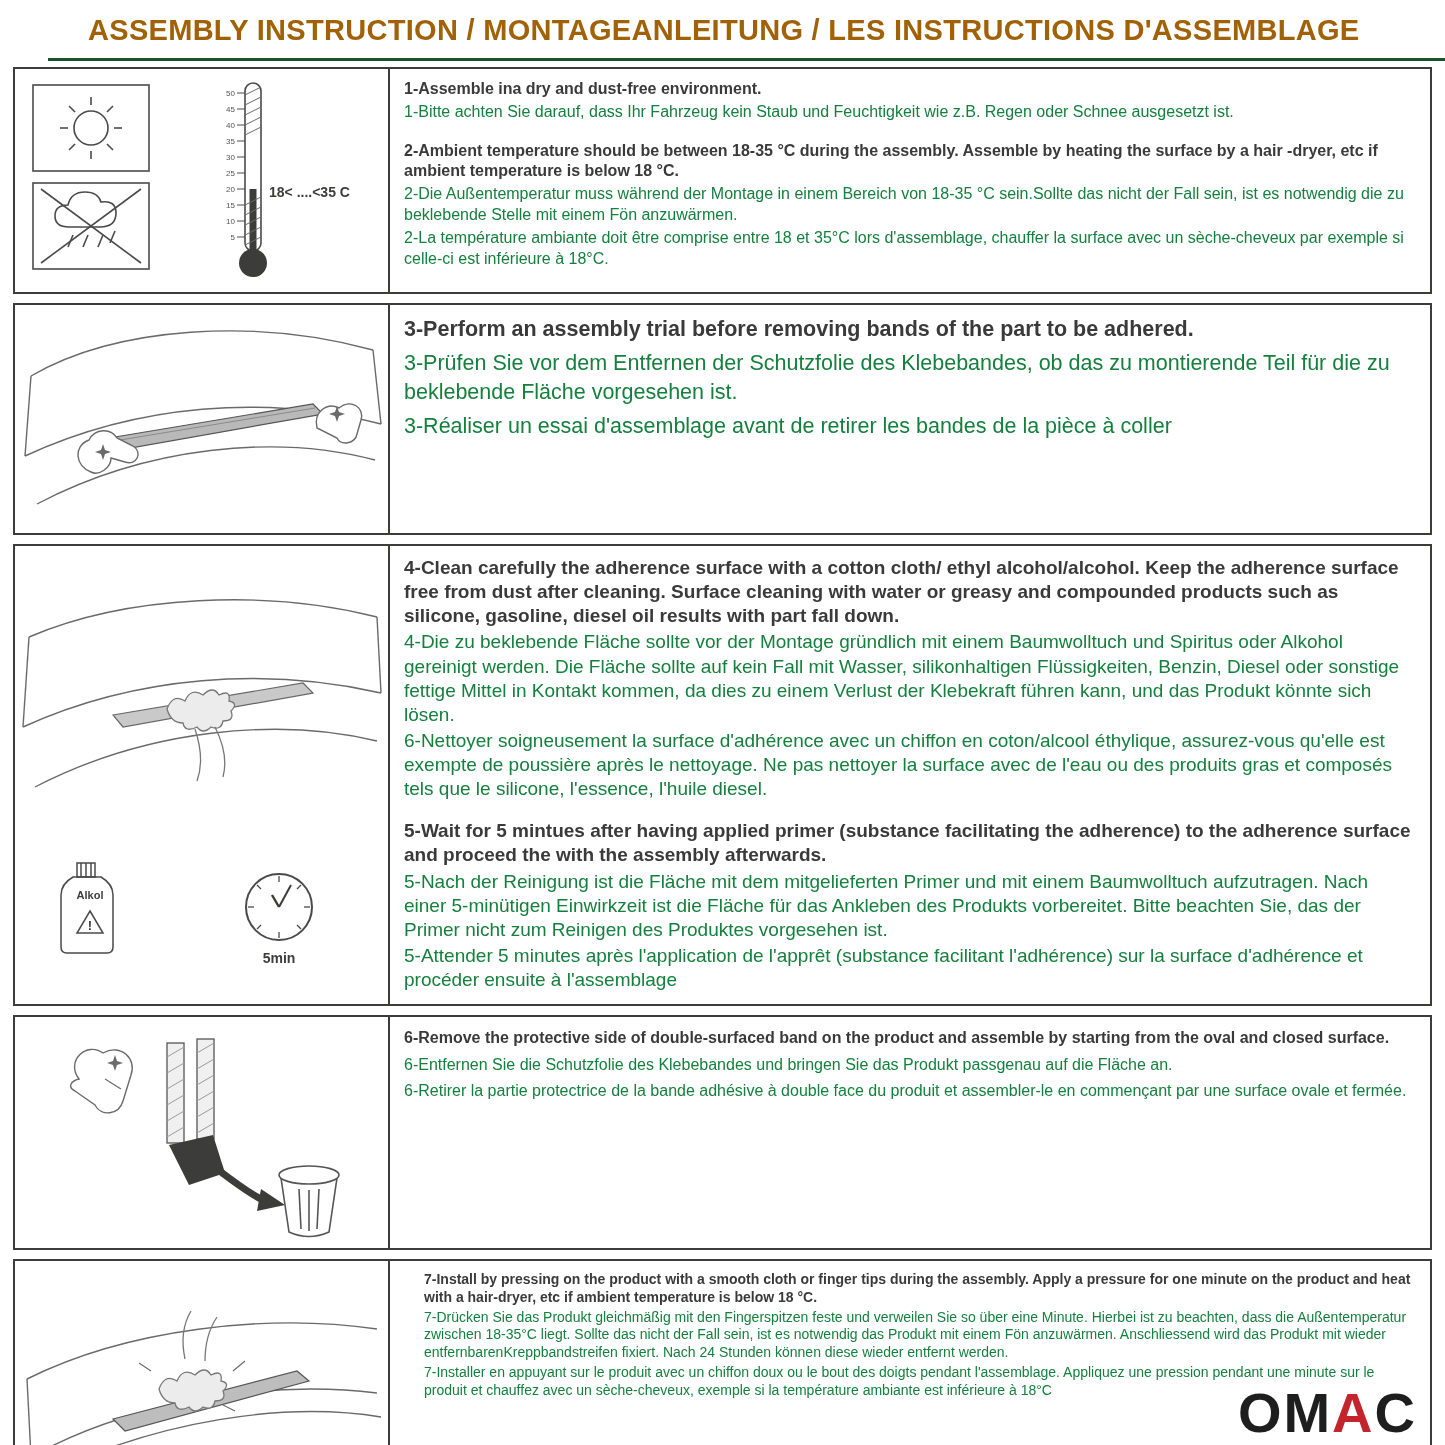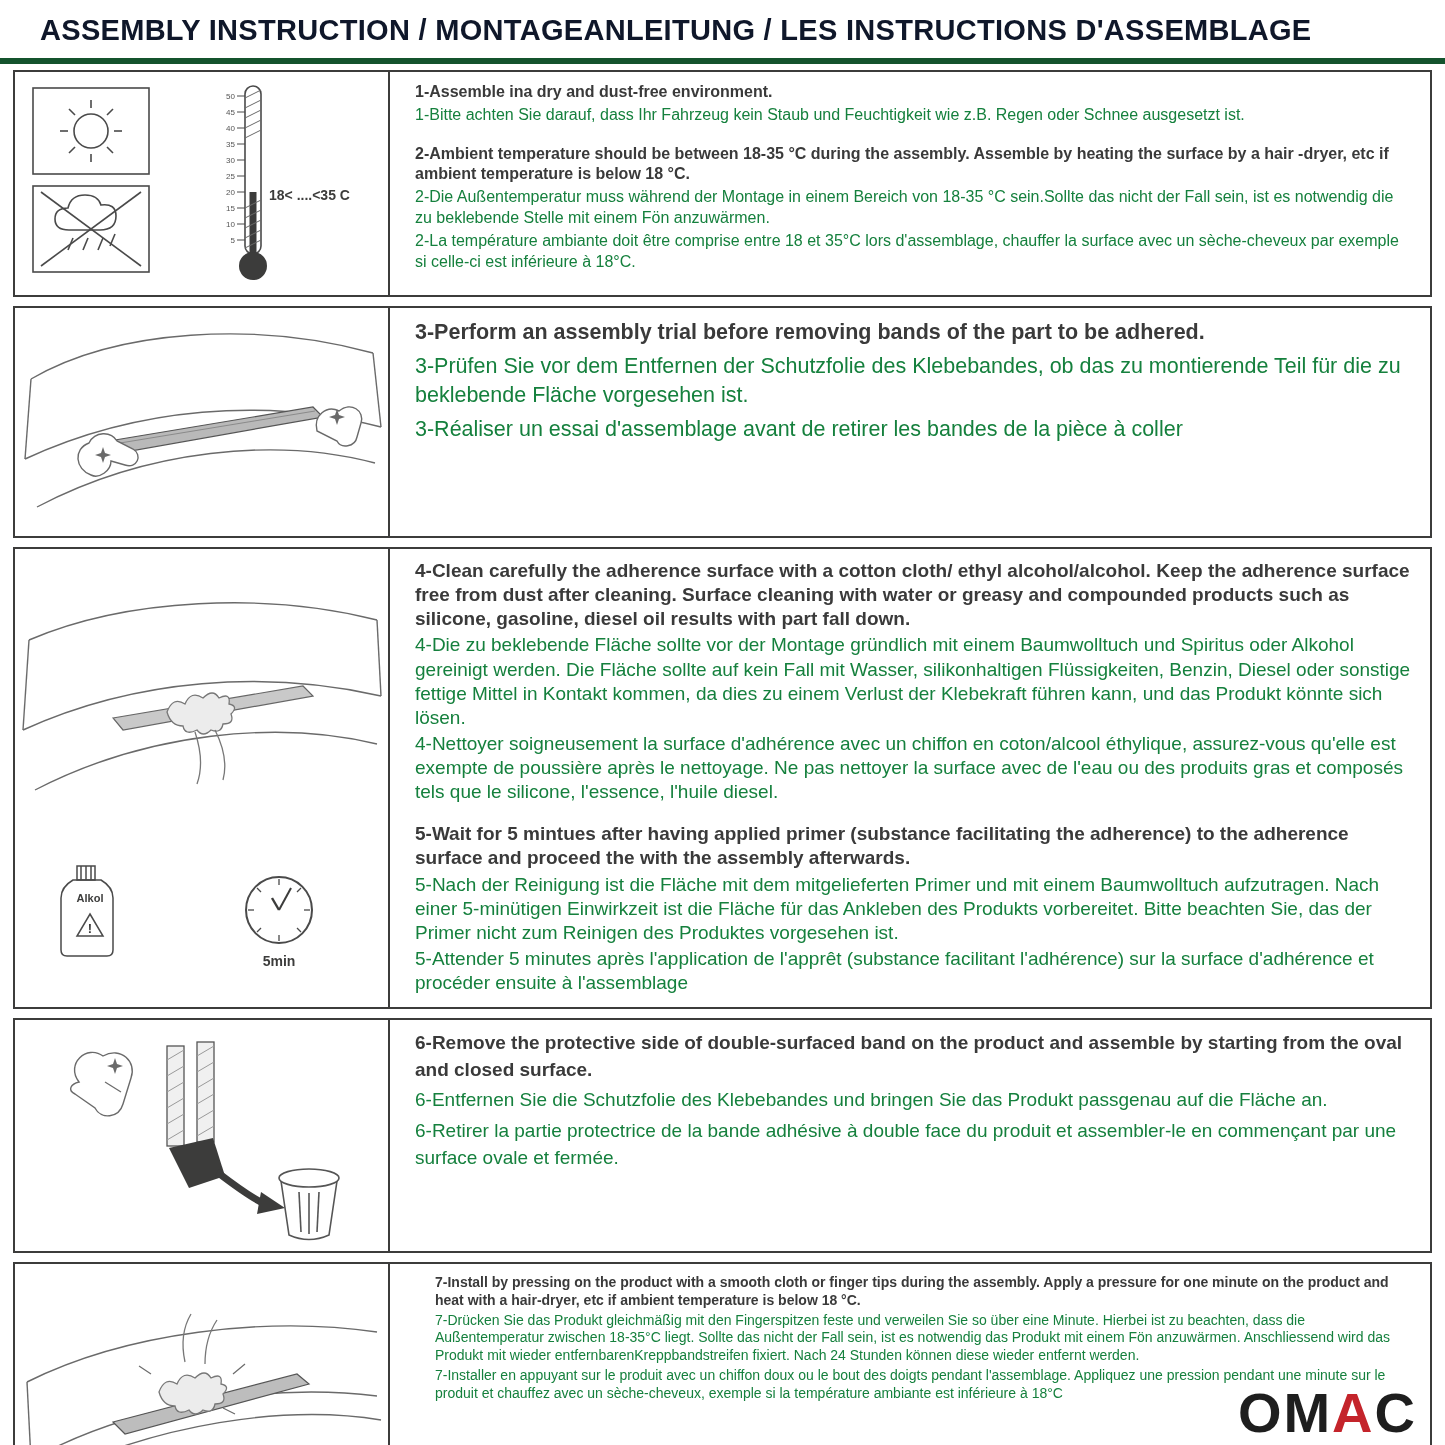--- a/index.html
+++ b/index.html
@@ -2,42 +2,42 @@
 <html><head>
 <meta charset="utf-8">
 <style>
   html,body{margin:0;padding:0;}
   body{
     width:1445px;height:1445px;position:relative;overflow:hidden;
     background:#ffffff;color:#4f4f4f;
     font-family:"Liberation Sans", sans-serif;
   }
   .title{
-    color:#0f172a;font-weight:800;font-size:29px;letter-spacing:.3px;
-    padding:14px 20px 11px 40px;border-bottom:6px solid #14532d;
+    color:#a16207;font-weight:800;font-size:29px;letter-spacing:.3px;
+    padding:14px 20px 11px 40px;border-bottom:3px solid #14532d;margin-left:48px;
   }
   .rows{padding:6px 13px 0 13px;}
   .row{
     display:flex;border:2px solid #3c3c3b;margin-bottom:9px;background:#fff;
     box-sizing:border-box;
   }
   .r1{min-height:227px}.r2{min-height:232px}.r3{min-height:402px}.r4{min-height:235px}.r5{min-height:218px}
   .illus{
     width:375px;min-width:375px;border-right:2px solid #3c3c3b;
     display:flex;align-items:center;justify-content:flex-end;box-sizing:border-box;
   }
-  .text-cell{flex:1;padding:10px 18px 10px 25px;box-sizing:border-box;}
+  .text-cell{flex:1;padding:10px 18px 10px 14px;box-sizing:border-box;}
   .v-center{display:flex;flex-direction:column;justify-content:flex-start;}
   .p{margin:0 0 2px 0;line-height:1.3;color:#15803d;}
   .bold{font-weight:700;color:#3a3a3a;}
   .gap{margin-top:18px;}
   .s1 .p{font-size:16px;}
   .s2 .p{font-size:21.5px;line-height:1.38;margin-bottom:4px;}
   .s3 .p{font-size:19px;line-height:1.27;}
-  .s4 .p{font-size:19px;line-height:1.4;margin-bottom:4px;}
+  .s4 .p{font-size:16px;line-height:1.4;margin-bottom:4px;}
   .s5 .p{font-size:14px;line-height:1.27;margin-left:20px;}
   svg text{font-family:"Liberation Sans", sans-serif;}
   .logo{
     position:absolute;right:28px;bottom:4px;
     font-weight:800;font-size:56px;letter-spacing:2px;line-height:1;color:#1e1e1e;
   }
   .logo .a{color:#c4242b;}
 </style>
 </head>
 <body>
@@ -193,21 +193,21 @@
           </g>
           <line x1="262" y1="330" x2="274" y2="308" stroke="#3c3c3b" stroke-width="2"></line>
           <line x1="262" y1="330" x2="255" y2="318" stroke="#3c3c3b" stroke-width="2.4"></line>
           <text x="262" y="386" font-size="14" font-weight="700" fill="#3c3c3b" text-anchor="middle">5min</text>
         </g>
       </svg>
     </div>
     <div class="text-cell s3">
       <p class="p bold">4-Clean carefully the adherence surface with a cotton cloth/ ethyl alcohol/alcohol. Keep the adherence surface free from dust after cleaning. Surface cleaning with water or greasy and compounded products such as silicone, gasoline, diesel oil results with part fall down.</p>
       <p class="p">4-Die zu beklebende Fläche sollte vor der Montage gründlich mit einem Baumwolltuch und Spiritus oder Alkohol gereinigt werden. Die Fläche sollte auf kein Fall mit Wasser, silikonhaltigen Flüssigkeiten, Benzin, Diesel oder sonstige fettige Mittel in Kontakt kommen, da dies zu einem Verlust der Klebekraft führen kann, und das Produkt könnte sich lösen.</p>
-      <p class="p">4-Nettoyer soigneusement la surface d'adhérence avec un chiffon en coton/alcool éthylique, assurez-vous qu'elle est exempte de poussière après le nettoyage. Ne pas nettoyer la surface avec de l'eau ou des produits gras et composés tels que le silicone, l'essence, l'huile diesel.</p>
+      <p class="p">6-Nettoyer soigneusement la surface d'adhérence avec un chiffon en coton/alcool éthylique, assurez-vous qu'elle est exempte de poussière après le nettoyage. Ne pas nettoyer la surface avec de l'eau ou des produits gras et composés tels que le silicone, l'essence, l'huile diesel.</p>
       <p class="p bold gap">5-Wait for 5 mintues after having applied primer (substance facilitating the adherence) to the adherence surface and proceed the with the assembly afterwards.</p>
       <p class="p">5-Nach der Reinigung ist die Fläche mit dem mitgelieferten Primer und mit einem Baumwolltuch aufzutragen. Nach einer 5-minütigen Einwirkzeit ist die Fläche für das Ankleben des Produkts vorbereitet. Bitte beachten Sie, das der Primer nicht zum Reinigen des Produktes vorgesehen ist.</p>
       <p class="p">5-Attender 5 minutes après l'application de l'apprêt (substance facilitant l'adhérence) sur la surface d'adhérence et procéder ensuite à l'assemblage</p>
     </div>
   </div>
 
   <div class="row r4">
     <div class="illus">
       <svg width="371" height="231" viewBox="0 0 371 231">
         <g>

